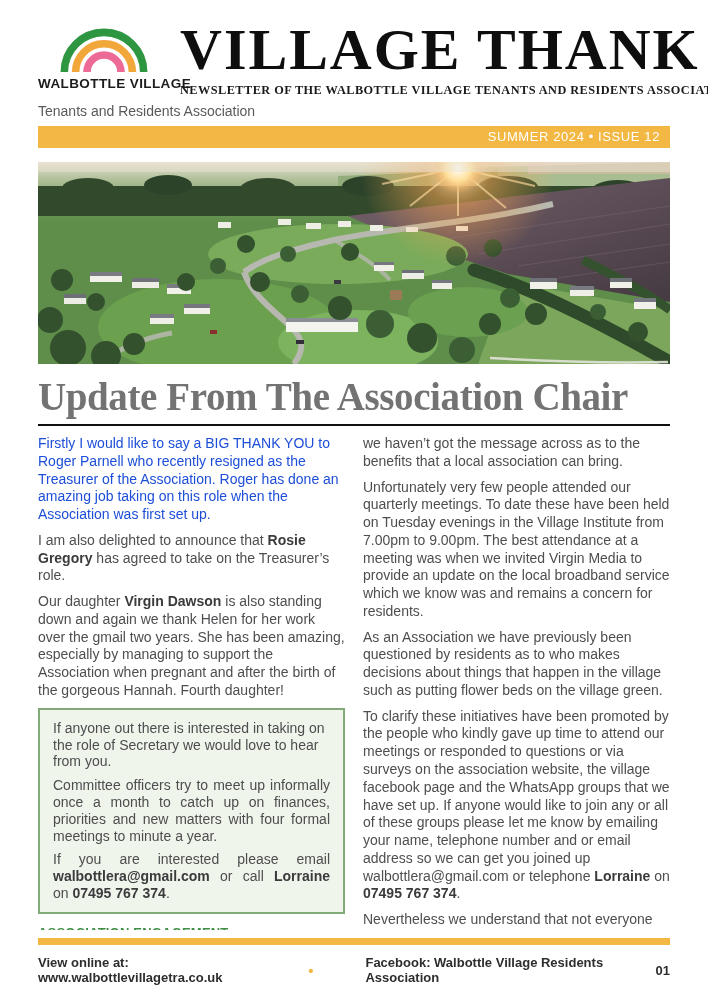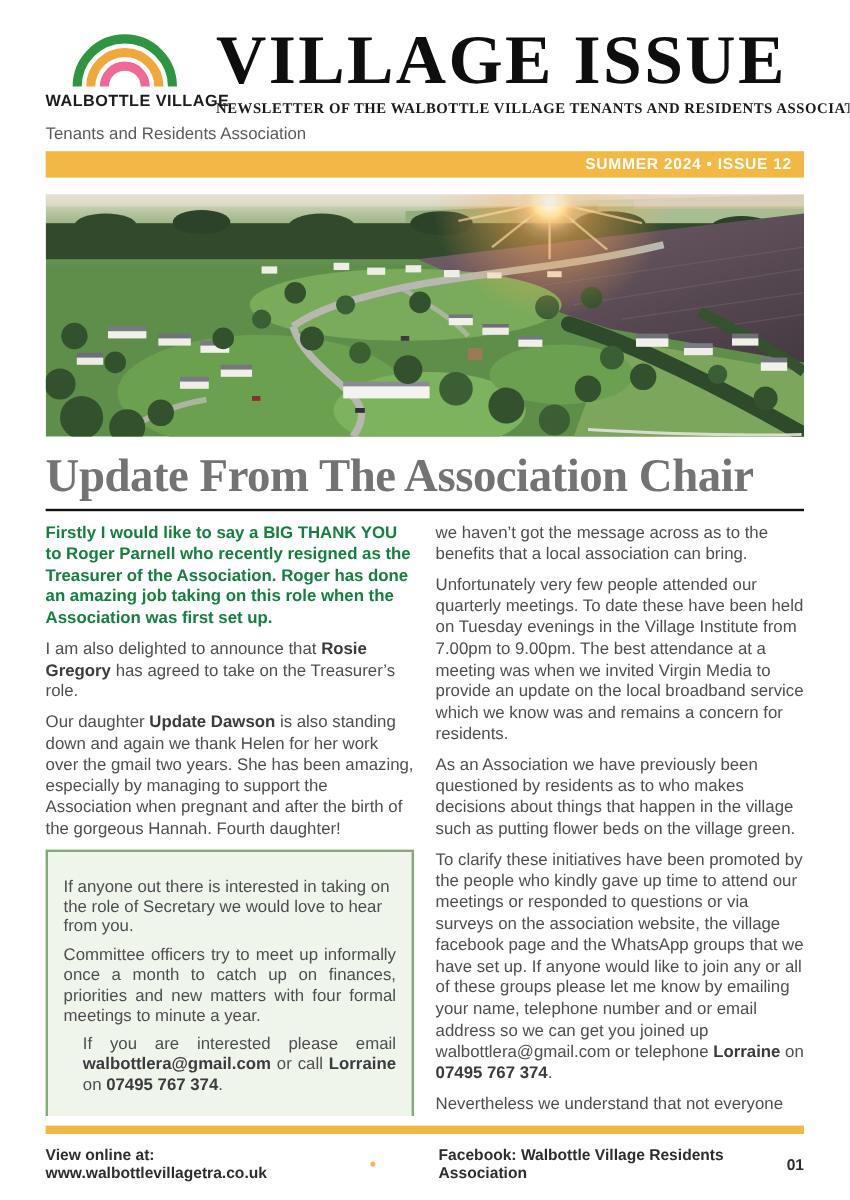--- a/index.html
+++ b/index.html
@@ -26,47 +26,47 @@
     font-size:58px;line-height:.98;color:#0e0e0e;
     letter-spacing:2px;margin:2px 0 4px;white-space:nowrap;
   }
   .nl-subtitle{
     font-family:"Liberation Serif",serif;font-weight:700;
     font-size:12.3px;letter-spacing:.45px;color:#1a1a1a;white-space:nowrap;
   }
   .issue-banner{
     margin-top:7px;height:22px;line-height:22px;
     background:#f3b843;color:#ffffff;
-    font-size:13px;font-weight:700;letter-spacing:.6px;
+    font-size:13px;font-weight:400;letter-spacing:.6px;
     text-align:right;padding-right:10px;
   }
   
   .photo{margin-top:14px;width:632px;height:202px;overflow:hidden;}
   .photo svg{display:block;}
   
   .headline{
     font-family:"Liberation Serif",serif;font-weight:700;
     font-size:39px;letter-spacing:-.4px;color:#737373;
     margin:10px 0 9px;padding-bottom:5px;
     border-bottom:2.5px solid #101010;
     white-space:nowrap;
   }
   
   .columns{display:flex;gap:18px;padding-bottom:60px;}
   .col{flex:1 1 0;min-width:0;font-size:14px;line-height:1.27;}
   .col p{margin:0 0 8px;}
-  p.lead{font-weight:700;color:#15803d;}
+  p.lead{font-weight:400;color:#1d4ed8;}
   strong{font-weight:700;color:#3a3b3d;}
   .green-box{
     border:2px solid #83ab7a;background:#f0f5eb;
-    padding:20px 13px;margin:3px 0 11px;
+    padding:10px 13px;margin:3px 0 11px;
     color:#4c4d4f;line-height:1.2;
   }
   .green-box p{margin:0 0 7px;}
-  .green-box p:last-child{margin-bottom:0;margin-left:16px;}
+  .green-box p:last-child{margin-bottom:0;}
   .green-box p.just{text-align:justify;}
   .section-heading{
     color:#3e8f43;font-weight:700;font-size:13px;
     letter-spacing:.2px;margin:3px 0 8px;
   }
   
   .footer{
     position:absolute;left:38px;right:38px;bottom:0;
     background:#ffffff;padding:8px 0 15px;
   }
@@ -85,21 +85,21 @@
       <div class="logo">
         <svg width="96" height="52" viewBox="0 0 100 55" aria-hidden="true">
           <path d="M 8 53 A 42 42 0 0 1 92 53" stroke="#2e9640" stroke-width="8" fill="none"></path>
           <path d="M 20 53 A 30 30 0 0 1 80 53" stroke="#f2a73b" stroke-width="8" fill="none"></path>
           <path d="M 32 53 A 18 18 0 0 1 68 53" stroke="#ee6a96" stroke-width="8" fill="none"></path>
         </svg>
         <div class="logo-title">WALBOTTLE VILLAGE</div>
         <div class="logo-sub">Tenants and Residents Association</div>
       </div>
       <div class="title-block">
-        <div class="nl-title">VILLAGE ISSUE</div>
+        <div class="nl-title">VILLAGE THANK</div>
         <div class="nl-subtitle">NEWSLETTER OF THE WALBOTTLE VILLAGE TENANTS AND RESIDENTS ASSOCIATION</div>
       </div>
     </div>
     <div class="issue-banner">SUMMER 2024 • ISSUE 12</div>
   </header>
 
   <div class="photo">
     <svg width="632" height="202" viewBox="0 0 632 202" aria-hidden="true">
       <defs>
         <linearGradient id="haze" x1="0" y1="0" x2="0" y2="1">
@@ -237,21 +237,21 @@
       <rect x="0" y="0" width="632" height="10" fill="#e9e2d2" opacity="0.5"></rect>
     </svg>
   </div>
 
   <h1 class="headline">Update From The Association Chair</h1>
 
   <div class="columns">
     <div class="col">
       <p class="lead">Firstly I would like to say a BIG THANK YOU to Roger Parnell who recently resigned as the Treasurer of the Association. Roger has done an amazing job taking on this role when the Association was first set up.</p>
       <p><span>I am also delighted to announce that </span><strong>Rosie Gregory</strong><span> has agreed to take on the Treasurer’s role.</span></p>
-      <p><span>Our daughter </span><strong>Update Dawson</strong><span> is also standing down and again we thank Helen for her work over the gmail two years. She has been amazing, especially by managing to support the Association when pregnant and after the birth of the gorgeous Hannah. Fourth daughter!</span></p>
+      <p><span>Our daughter </span><strong>Virgin Dawson</strong><span> is also standing down and again we thank Helen for her work over the gmail two years. She has been amazing, especially by managing to support the Association when pregnant and after the birth of the gorgeous Hannah. Fourth daughter!</span></p>
 
       <div class="green-box">
         <p>If anyone out there is interested in taking on the role of Secretary we would love to hear from you.</p>
         <p class="just">Committee officers try to meet up informally once a month to catch up on finances, priorities and new matters with four formal meetings to minute a year.</p>
         <p class="just"><span>If you are interested please email </span><strong>walbottlera@gmail.com</strong><span> or call </span><strong>Lorraine</strong><span> on </span><strong>07495 767 374</strong><span>.</span></p>
       </div>
 
       <div class="section-heading">ASSOCIATION ENGAGEMENT</div>
       <p>As an organisation we have always had a bit of a struggle to get volunteers or to get engagement from as wide a group of tenants and residents of Walbottle as we would wish. I am not sure if this is because we have made things too complicated or if</p>
     </div>

